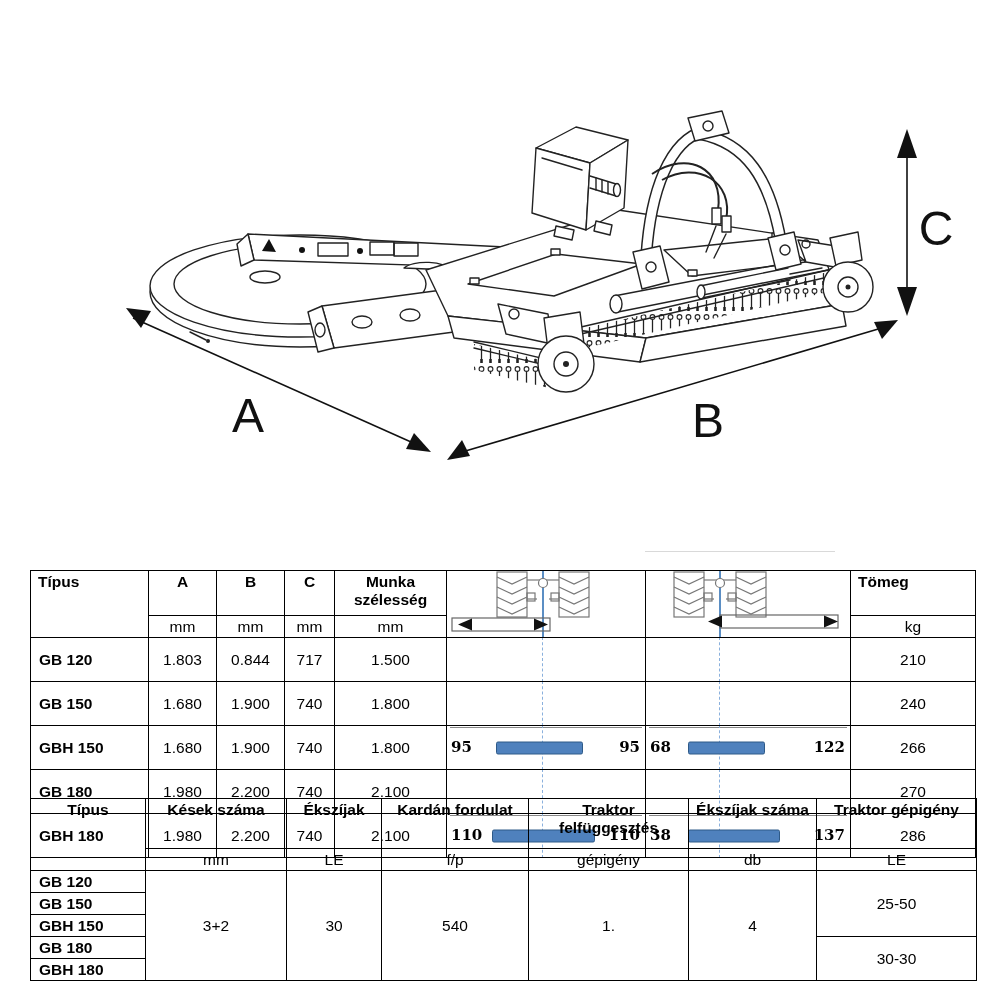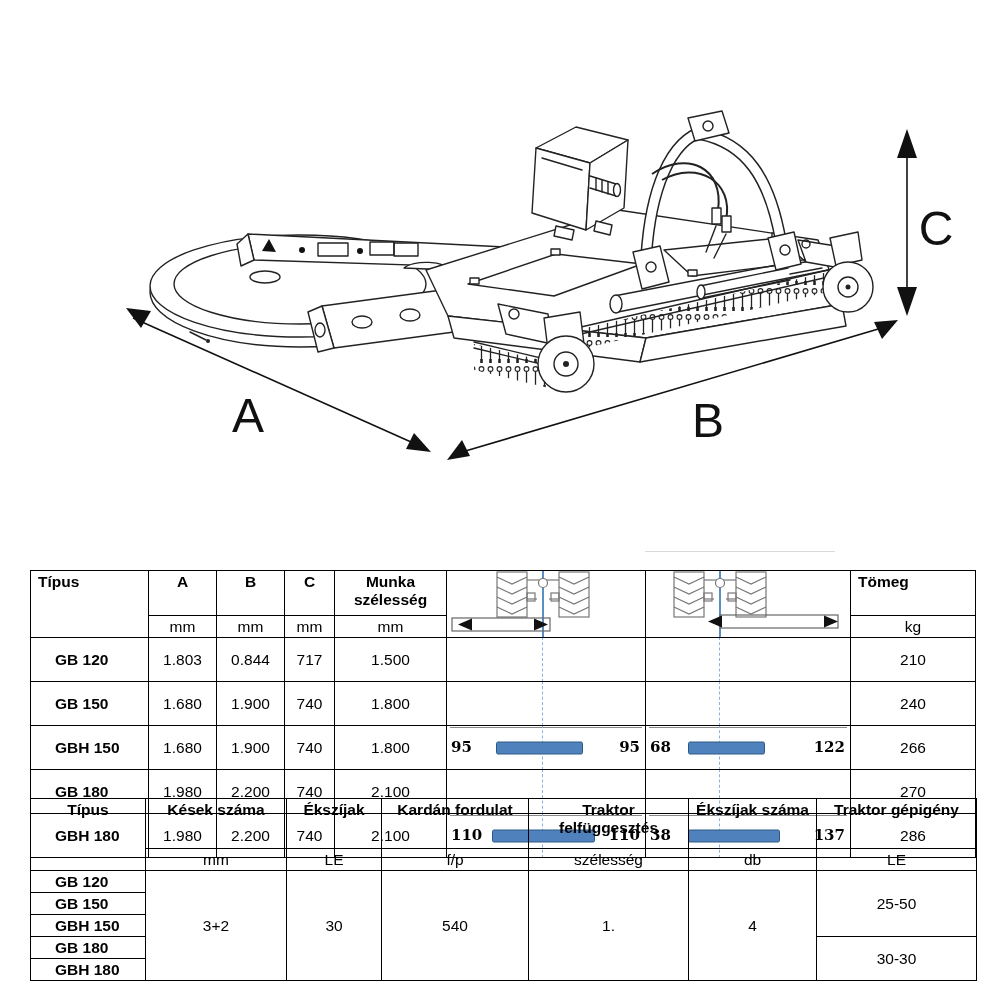--- a/index.html
+++ b/index.html
@@ -21,21 +21,21 @@
   #faint-line{position:absolute;left:645px;top:551px;width:190px;height:0;border-top:1px solid #d9d9d9;}
   
   table{border-collapse:collapse;table-layout:fixed;}
   td{border:1.5px solid #000;padding:0 2px;font-size:15.5px;text-align:center;vertical-align:middle;overflow:hidden;line-height:1.15;}
   #t1{position:absolute;left:30px;top:570px;}
   #t2{position:absolute;left:30px;top:798px;}
   #t1 table{width:945px;}
   #t2 table{width:946px;}
   .hd{font-weight:bold;vertical-align:top;padding-top:2px;}
   .tl{text-align:left;padding-left:7px;}
-  .tname{font-weight:bold;text-align:left;padding-left:24px;}
+  .tname{font-weight:bold;text-align:left;padding-left:8px;}
   tr.hrow1 td{height:42px;}
   tr.hrow2 td{height:21px;}
   #t1 tr.drow td{height:23px;}
   #t2 tr.hrow1 td{height:47px;}
   #t2 tr.drow td{height:21px;}
   
   .diag{position:relative;padding:10px;}
   .vline{position:absolute;top:-1px;bottom:-1px;width:0;}
   .vline.solid{border-left:2px solid #5b8ec4;}
   .vline.dash{border-left:1.5px dashed #8ab0dd;}
@@ -378,21 +378,21 @@
     <td class="hd">Ékszíjak</td>
     <td class="hd">Kardán fordulat</td>
     <td class="hd">Traktor felfüggesztés</td>
     <td class="hd">Ékszíjak száma</td>
     <td class="hd">Traktor gépigény</td>
   </tr>
   <tr class="hrow2">
     <td>mm</td>
     <td>LE</td>
     <td>f/p</td>
-    <td>szélesség</td>
+    <td>gépigény</td>
     <td>db</td>
     <td>LE</td>
   </tr>
   <tr class="drow">
     <td class="tname">GB 120</td>
     <td rowspan="5">3+2</td>
     <td rowspan="5">30</td>
     <td rowspan="5">540</td>
     <td rowspan="5">1.</td>
     <td rowspan="5">4</td>

